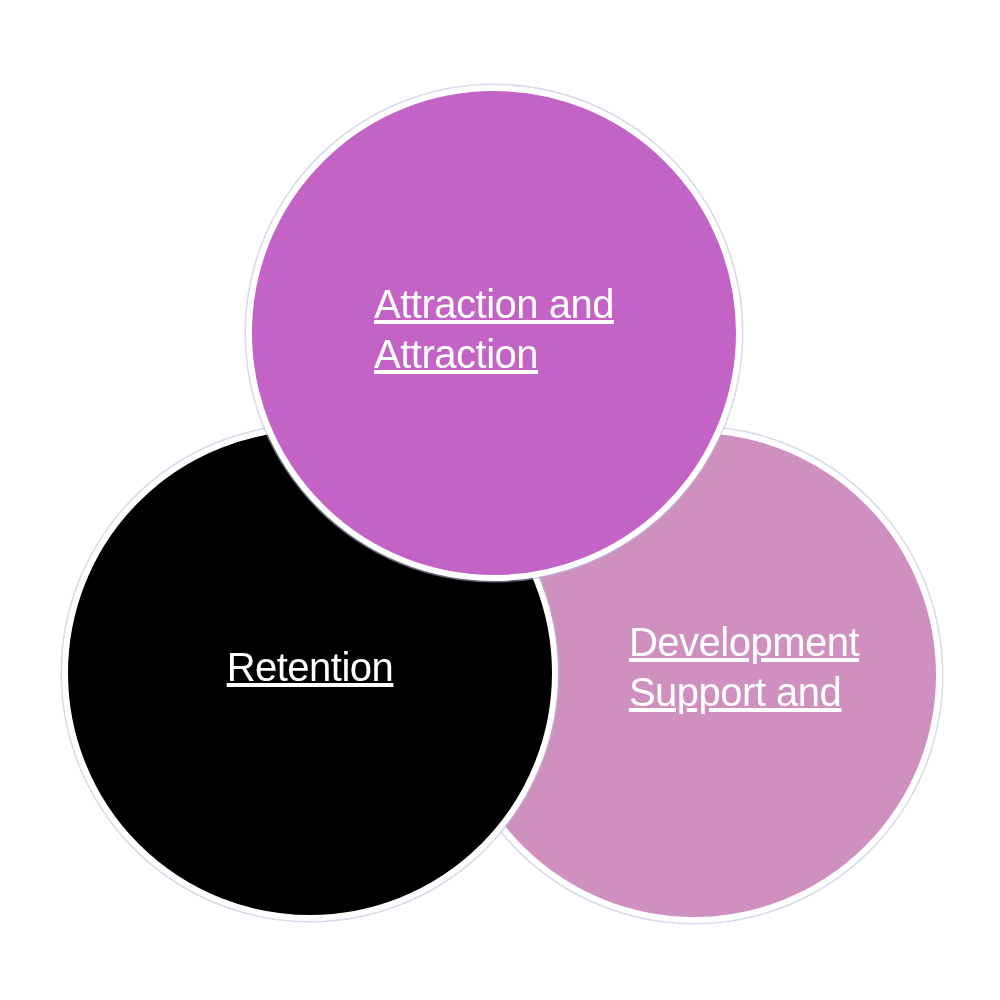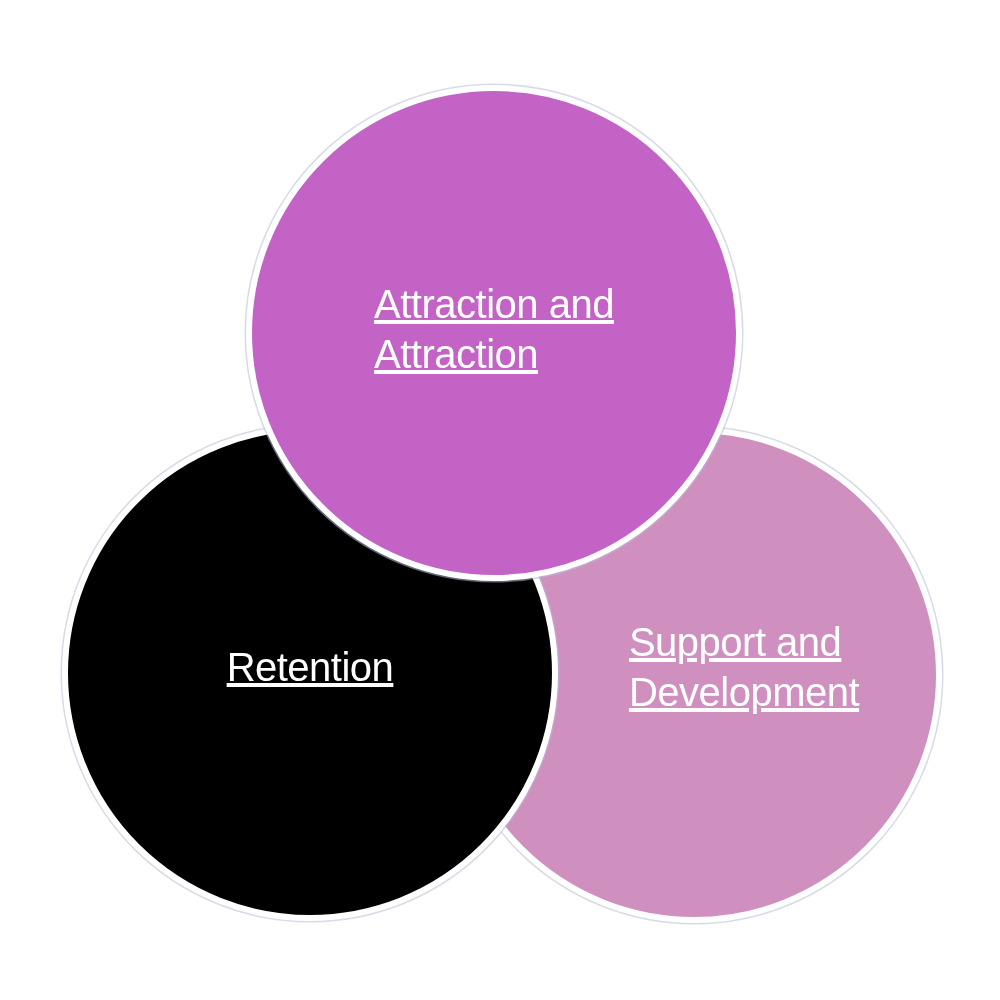--- a/index.html
+++ b/index.html
@@ -45,22 +45,22 @@
   .label-retention  { transform: translateY(-6px); }
   .label-support    { transform: translate(50px, -8px); }
 </style>
 </head>
 <body>
 
 <div class="stage">
 
   <div class="circle c-support" style="background-color: rgb(207, 144, 192);">
     <div class="label label-support">
+      <div>Development</div>
       <div>Support and</div>
-      <div>Development</div>
     </div>
   </div>
 
   <div class="circle c-retention" style="background-color: #000000;">
     <div class="label label-retention">
       <div>Retention</div>
     </div>
   </div>
 
   <div class="circle c-attraction" style="background-color: rgb(194, 99, 197);">

